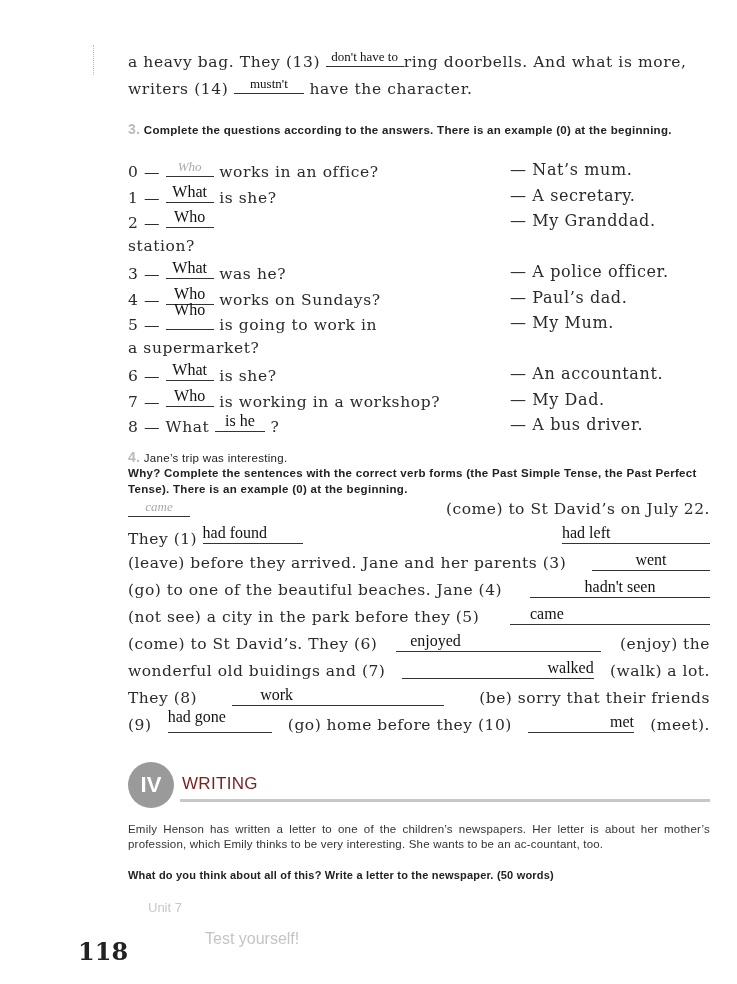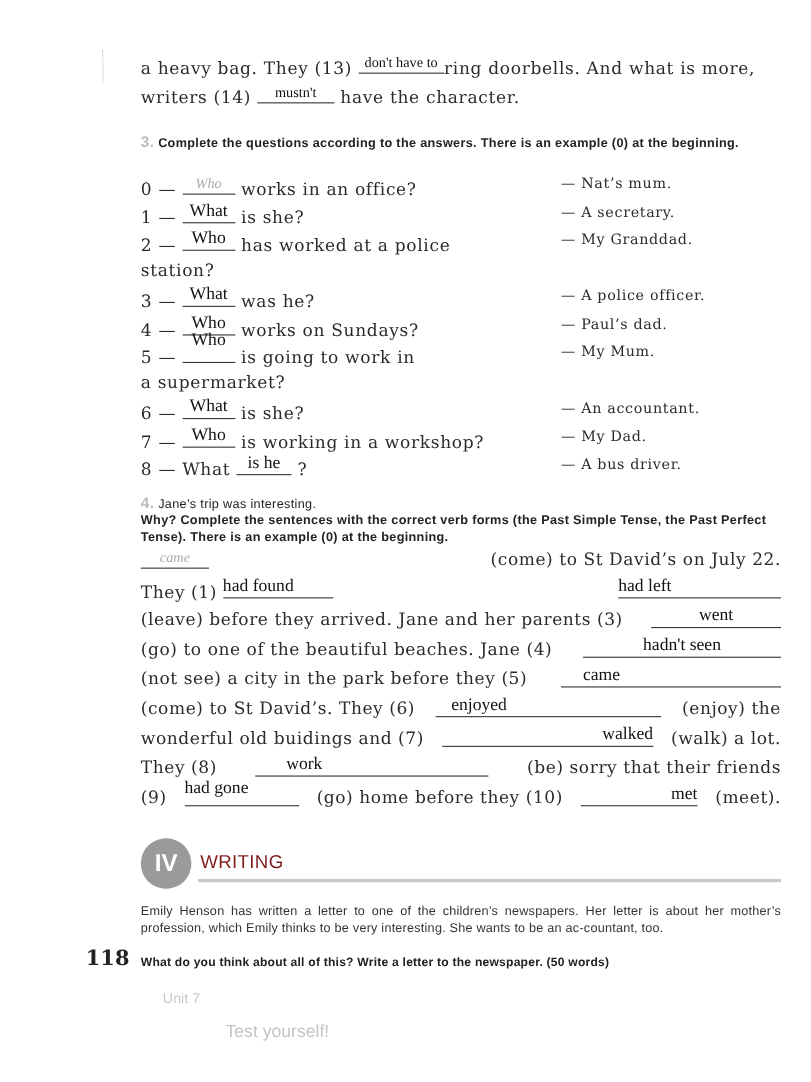--- a/index.html
+++ b/index.html
@@ -15,34 +15,34 @@
   .hw {
     position: absolute; left: 0; right: 0; bottom: 1px; text-align: center;
     font-family: "Liberation Serif", serif; font-size: 16px; letter-spacing: 0; color: #111;
     white-space: nowrap;
   }
   .hw.small { font-size: 13px; }
   .hw.ex { color: #aaa; font-style: italic; font-size: 13px; }
   .instr { position: absolute; left: 128px; width: 582px; font-family: "Liberation Sans", sans-serif;
     font-size: 11.5px; font-weight: bold; color: #222; line-height: 16px; letter-spacing: 0.3px; }
   .num-faint { color: #bbb; font-weight: bold; font-size: 14px; }
-  .answer { position: absolute; left: 510px; font-size: 13px; letter-spacing: 0.6px; white-space: nowrap; }
+  .answer { position: absolute; left: 510px; font-size: 16px; letter-spacing: 0.6px; white-space: nowrap; }
   .para { position: absolute; left: 128px; width: 582px; font-size: 15.5px; letter-spacing: 0.5px; white-space: nowrap; }
   .justify { display: flex; justify-content: space-between; width: 582px; }
   .section-badge {
     position: absolute; left: 128px; top: 762px; width: 46px; height: 46px; border-radius: 50%;
     background: #9a9a9a; color: #fff; font-family: "Liberation Sans", sans-serif; font-weight: bold;
     font-size: 22px; display: flex; align-items: center; justify-content: center;
   }
   .section-title { position: absolute; left: 182px; top: 774px; font-family: "Liberation Sans", sans-serif;
     font-size: 17px; color: #7f1d1d; letter-spacing: 0.3px; }
   .section-rule { position: absolute; left: 180px; top: 799px; width: 530px; height: 3px; background: #c8c8c8; }
   .body-sans { position: absolute; left: 128px; width: 582px; font-family: "Liberation Sans", sans-serif;
     font-size: 11.5px; color: #333; line-height: 15px; letter-spacing: 0.2px; text-align: justify; }
-  .footer-page { position: absolute; left: 78px; top: 860px; font-family: "DejaVu Serif", serif; font-weight: bold; font-size: 19px; color: #222; }
+  .footer-page { position: absolute; left: 78px; top: 937px; font-family: "DejaVu Serif", serif; font-weight: bold; font-size: 24px; color: #222; }
   .footer-unit { position: absolute; left: 148px; top: 900px; font-family: "Liberation Sans", sans-serif; font-size: 13px; color: #c8c8c8; }
   .footer-test { position: absolute; left: 205px; top: 930px; font-family: "Liberation Sans", sans-serif; font-size: 16px; color: #c4c4c4; }
   .margin-mark { position: absolute; left: 93px; top: 45px; width: 8px; height: 30px; border-left: 1px dotted #bbb; }
 </style>
 </head>
 <body>
 
 <div class="margin-mark"></div>
 
 <div class="line" style="top:50px;">
@@ -58,21 +58,21 @@
 <div class="instr" style="top:121px;">
   <span class="num-faint">3.</span>
   <span>Complete the questions according to the answers. There is an example (0) at the beginning.</span>
 </div>
 
 <div id="ex3-list">
     <div class="line" style="top: 160px;"><span>0 —</span> <span class="blank" style="width: 48px;"><span class="hw ex">Who</span></span> <span>works in an office?</span></div>
     <div class="answer" style="top: 160px;">— Nat’s mum.</div>
     <div class="line" style="top: 185.5px;"><span>1 —</span> <span class="blank" style="width: 48px;"><span class="hw">What</span></span> <span>is she?</span></div>
     <div class="answer" style="top: 185.5px;">— A secretary.</div>
-    <div class="line" style="top: 211px;"><span>2 —</span> <span class="blank" style="width: 48px;"><span class="hw">Who</span></span> <span>has worked at a police</span></div>
+    <div class="line" style="top: 211px;"><span>2 —</span> <span class="blank" style="width: 48px;"><span class="hw">Who</span></span> </div>
     <div class="answer" style="top: 211px;">— My Granddad.</div>
     <div class="line" style="top: 236.5px;">station?</div>
     <div class="line" style="top: 262px;"><span>3 —</span> <span class="blank" style="width: 48px;"><span class="hw">What</span></span> <span>was he?</span></div>
     <div class="answer" style="top: 262px;">— A police officer.</div>
     <div class="line" style="top: 287.5px;"><span>4 —</span> <span class="blank" style="width: 48px;"><span class="hw">Who</span></span> <span>works on Sundays?</span></div>
     <div class="answer" style="top: 287.5px;">— Paul’s dad.</div>
     <div class="line" style="top: 313px;"><span>5 —</span> <span class="blank" style="width: 48px;"><span class="hw" style="bottom: 10px;">Who</span></span> <span>is going to work in</span></div>
     <div class="answer" style="top: 313px;">— My Mum.</div>
     <div class="line" style="top: 338.5px;">a supermarket?</div>
     <div class="line" style="top: 364px;"><span>6 —</span> <span class="blank" style="width: 48px;"><span class="hw">What</span></span> <span>is she?</span></div>

